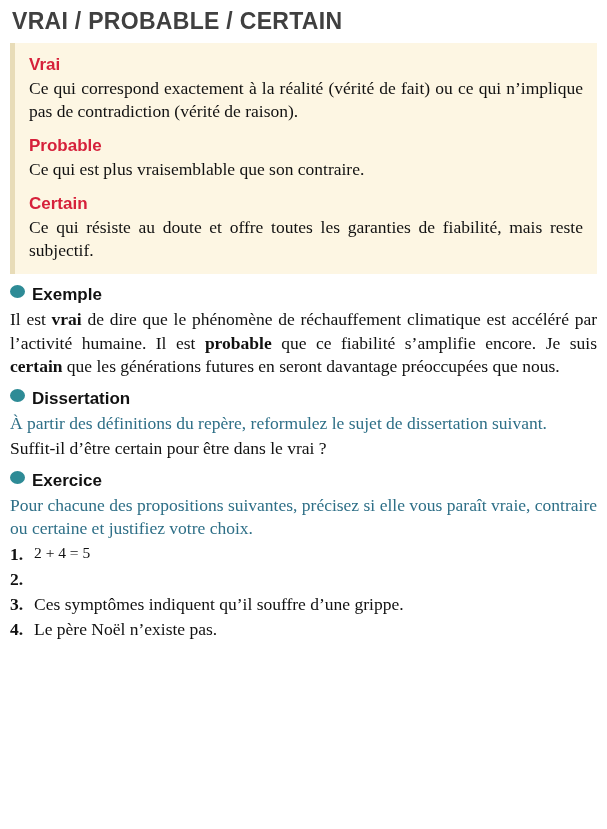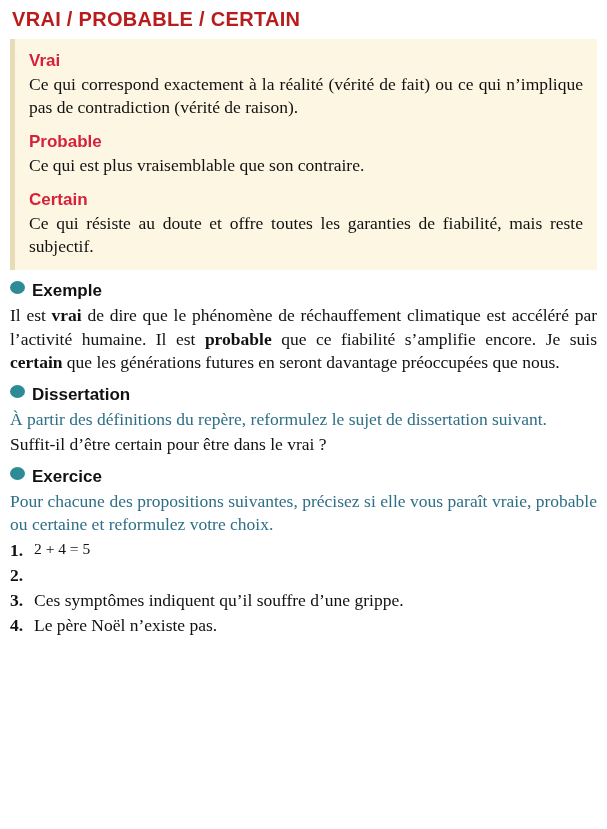--- a/index.html
+++ b/index.html
@@ -17,23 +17,23 @@
   .page {
     width: 607px;
     height: 829px;
     box-sizing: border-box;
     padding: 6px 10px 0 10px;
     position: relative;
   }
   .main-title {
     font-family: "Liberation Sans", sans-serif;
     font-weight: bold;
-    font-size: 20px;
+    font-size: 23px;
     letter-spacing: 0.3px;
-    color: #b91c1c;
+    color: #404040;
     margin: 2px 0 8px 2px;
   }
   .def-box {
     background: #fdf6e3;
     border-left: 5px solid #e8dcb8;
     padding: 10px 14px 12px 14px;
     box-sizing: border-box;
   }
   .def-term {
     font-family: "Liberation Sans", sans-serif;
@@ -143,21 +143,21 @@
     </div>
     <p class="prompt-italic">À partir des définitions du repère, reformulez le sujet de dissertation suivant.</p>
     <p class="body-text">Suffit-il d’être certain pour être dans le vrai ?</p>
   </div>
 
   <div class="section">
     <div class="section-head">
       <span class="bullet"></span>
       <span class="section-title">Exercice</span>
     </div>
-    <p class="prompt-italic">Pour chacune des propositions suivantes, précisez si elle vous paraît vraie, probable ou certaine et reformulez votre choix.</p>
+    <p class="prompt-italic">Pour chacune des propositions suivantes, précisez si elle vous paraît vraie, contraire ou certaine et justifiez votre choix.</p>
     <ol class="ex-list">
       <li>
         <span class="num">1.</span>
         <span class="mono-ish">2 + 4 = 5</span>
       </li>
       <li>
         <span class="num">2.</span>
       </li>
       <li>
         <span class="num">3.</span>

